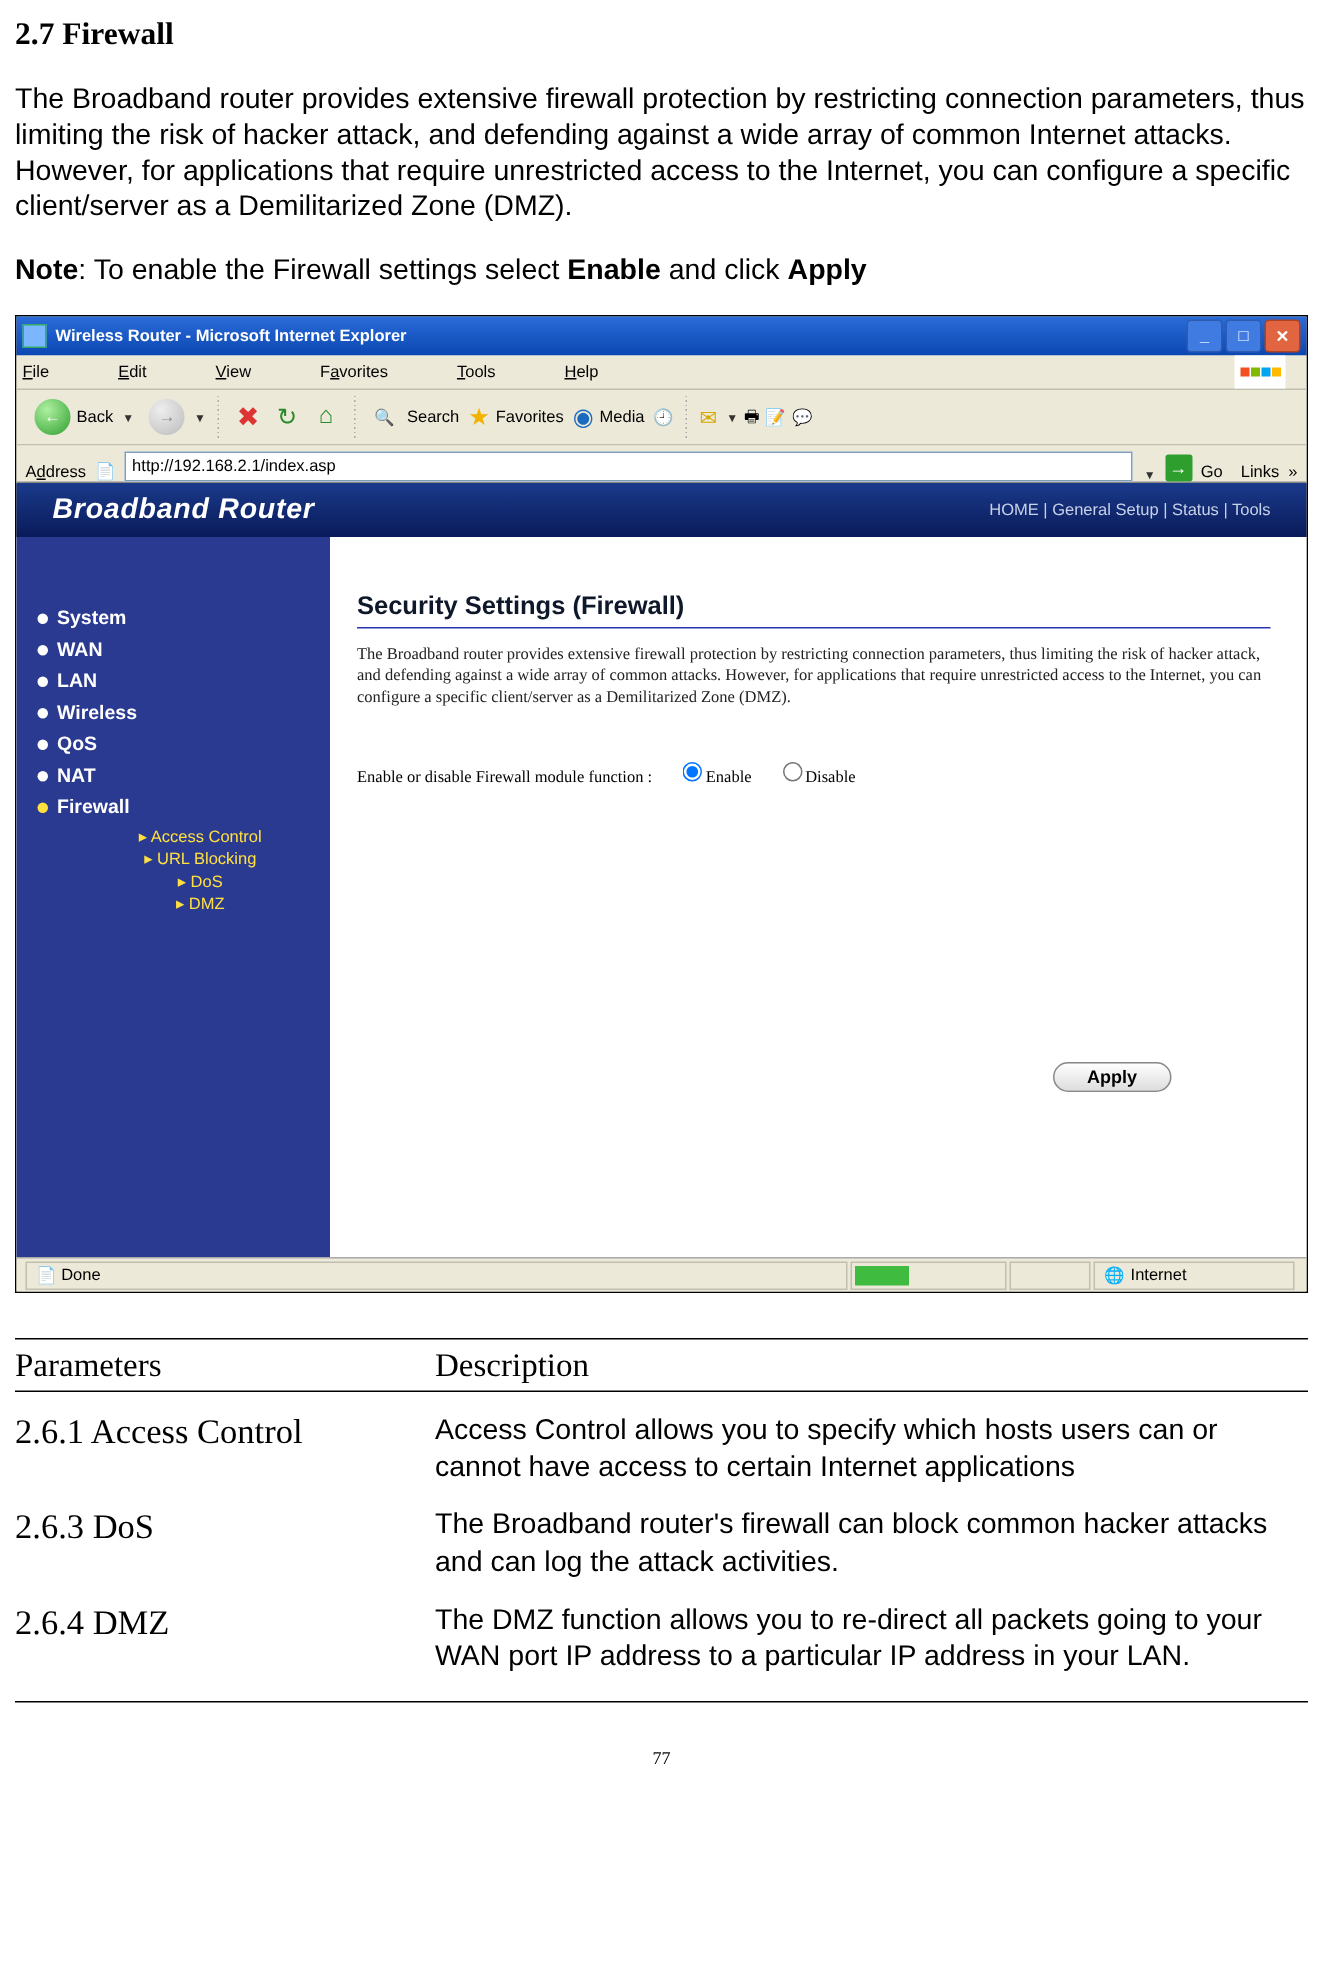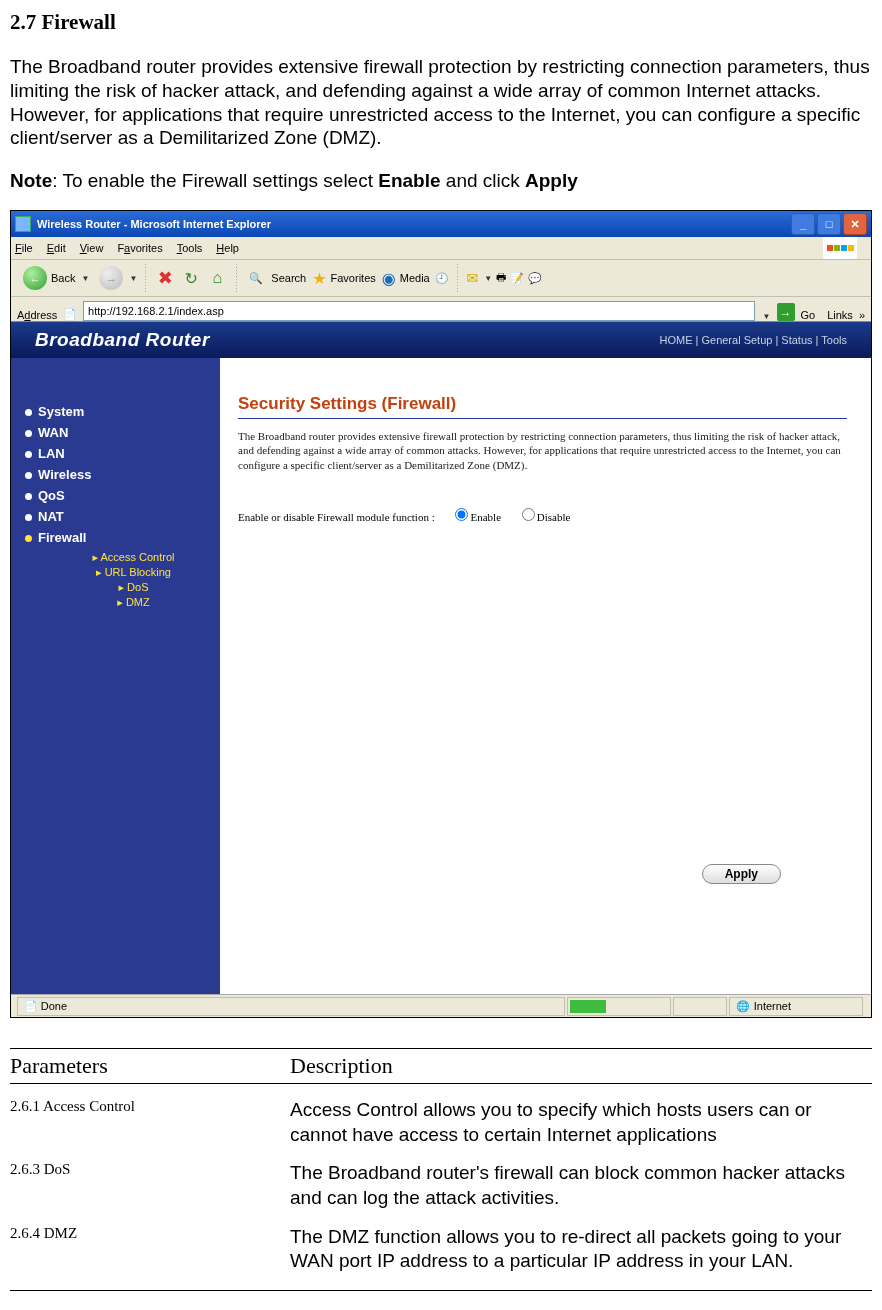--- a/index.html
+++ b/index.html
@@ -26,21 +26,21 @@
       font-family: Arial, sans-serif;
       font-size: 19px;
       margin: 0 0 18px 0;
     }
     .note-label { font-weight: bold; }
     .bold { font-weight: bold; }
 
     
     .screenshot {
       width: 862px;
-      height: 808px;
+      height: 652px;
       border: 1px solid #000;
       box-sizing: border-box;
       font-family: Tahoma, sans-serif;
       font-size: 11px;
       color: #000;
       background: #ece9d8;
       display: flex;
       flex-direction: column;
     }
     .titlebar {
@@ -60,21 +60,21 @@
     .win-btn {
       width: 22px; height: 20px; margin-left: 2px; display: inline-flex;
       align-items: center; justify-content: center; font-weight: bold;
       border-radius: 3px; color: #fff;
     }
     .win-btn.min, .win-btn.max { background: #3f7be0; border: 1px solid #2c5bb0; }
     .win-btn.close { background: #e06540; border: 1px solid #b04020; }
 
     .menubar {
       height: 22px; background: #ece9d8; display: flex; align-items: center;
-      border-bottom: 1px solid #c0c0b0; padding-left: 4px;
+      border-bottom: 1px solid #c0c0b0; padding-left: 4px; gap: 32px;
     }
     .menubar span { margin-right: 14px; }
     .menubar span u { text-decoration: underline; }
     .menubar .flex { flex:1; }
     .menubar .winlogo {
       width: 34px; height: 22px; background: #fff; display:flex; align-items:center; justify-content:center;
     }
     .winlogo .sq { width:6px; height:6px; display:inline-block; margin:0.5px;}
     .sq.r{background:#f25022;} .sq.g{background:#7fba00;} .sq.b{background:#00a4ef;} .sq.y{background:#ffb900;}
 
@@ -125,21 +125,21 @@
       font-family: Tahoma, sans-serif; font-size: 13px;
     }
     .router-sidebar .item { margin: 6px 0; font-weight: bold;}
     .router-sidebar .bullet { display:inline-block; width:7px; height:7px; background:#fff; border-radius:50%; margin-right:6px; vertical-align:middle;}
     .router-sidebar .item.sel .bullet { background:#ffe040;}
     .router-sidebar .item.sel { color:#ffffff; }
     .router-sidebar .sub { margin-left: 32px; font-size: 11px; font-weight:normal; color:#ffe040; margin-top:2px;text-align:center;}
     .router-sidebar .sub::before { content:"▸ "; color:#ffe040;}
 
     .router-main { flex:1; padding: 36px 24px 10px 18px; position:relative; }
-    .sec-title { color:#c2410c; font-size:17px; font-weight:bold; font-family:Arial; border-bottom:1px solid #2636b0; padding-bottom:4px; margin-bottom:10px;}
+    .sec-title { color:#0f172a; font-size:17px; font-weight:bold; font-family:Arial; border-bottom:1px solid #2636b0; padding-bottom:4px; margin-bottom:10px;}
     .sec-desc { font-size:11px; font-family:Tahoma; color:#222; line-height:1.3; margin-bottom:36px;}
     .sec-option { font-size:11px; font-family:Tahoma;}
     .sec-option input[type=radio]{ margin: 0 2px 0 18px; }
     .apply-btn-wrap { position:absolute; right: 90px; bottom: 110px; }
     .apply-btn {
       font-family: Arial; font-size:12px; font-weight:bold; padding: 2px 22px;
       border: 1px solid #888; border-radius: 10px;
       background: linear-gradient(#fff,#ddd);
     }
 
@@ -152,21 +152,21 @@
     .statusbar .cell.prog { width:90px; position:relative;}
     .statusbar .cell.prog .bar { position:absolute; left:2px; top:2px; bottom:2px; width:35%; background:#3fbb3f;}
     .statusbar .globe { color:#1a6bc0; margin-right:4px;}
 
     
     .param-table { margin-top: 30px; width:100%; font-family:"Times New Roman", serif;}
     .param-head { border-top: 1.5px solid #000; border-bottom:1px solid #000; display:flex; padding: 4px 0; font-size:22px;}
     .param-head .c1 { width: 280px;}
     .param-head .c2 { flex:1;}
     .param-row { display:flex; padding: 14px 0 0 0;}
-    .param-row .c1 { width: 280px; font-size:15px;}
+    .param-row .c1 { width: 280px; font-size:23px;}
     .param-row .c2 { flex:1; font-family:Arial, sans-serif; font-size:19px; line-height:1.3;}
     .param-row.serif .c2 { font-family:"Times New Roman", serif; font-size:21px; line-height:1.3;}
     .hr-bottom { border-top:1px solid #000; margin-top:16px;}
 
     .page-num { text-align:center; font-family:"Times New Roman", serif; font-size:12px; margin-top:30px;}
   </style>
 </head>
 <body>
 
 <div class="section-heading">2.7 Firewall</div>

